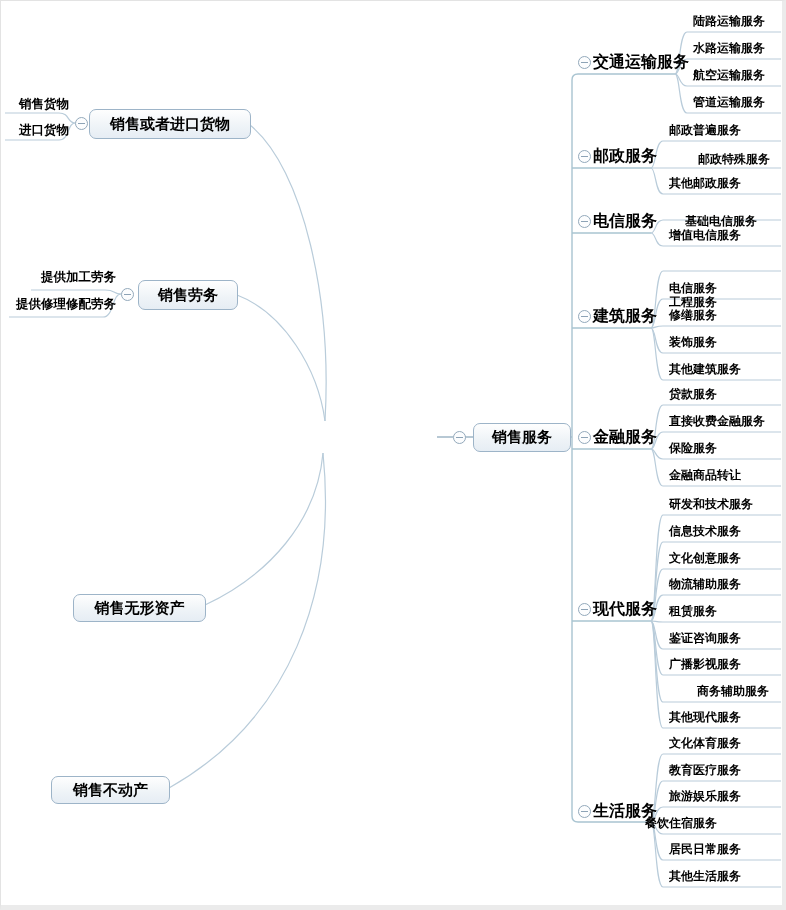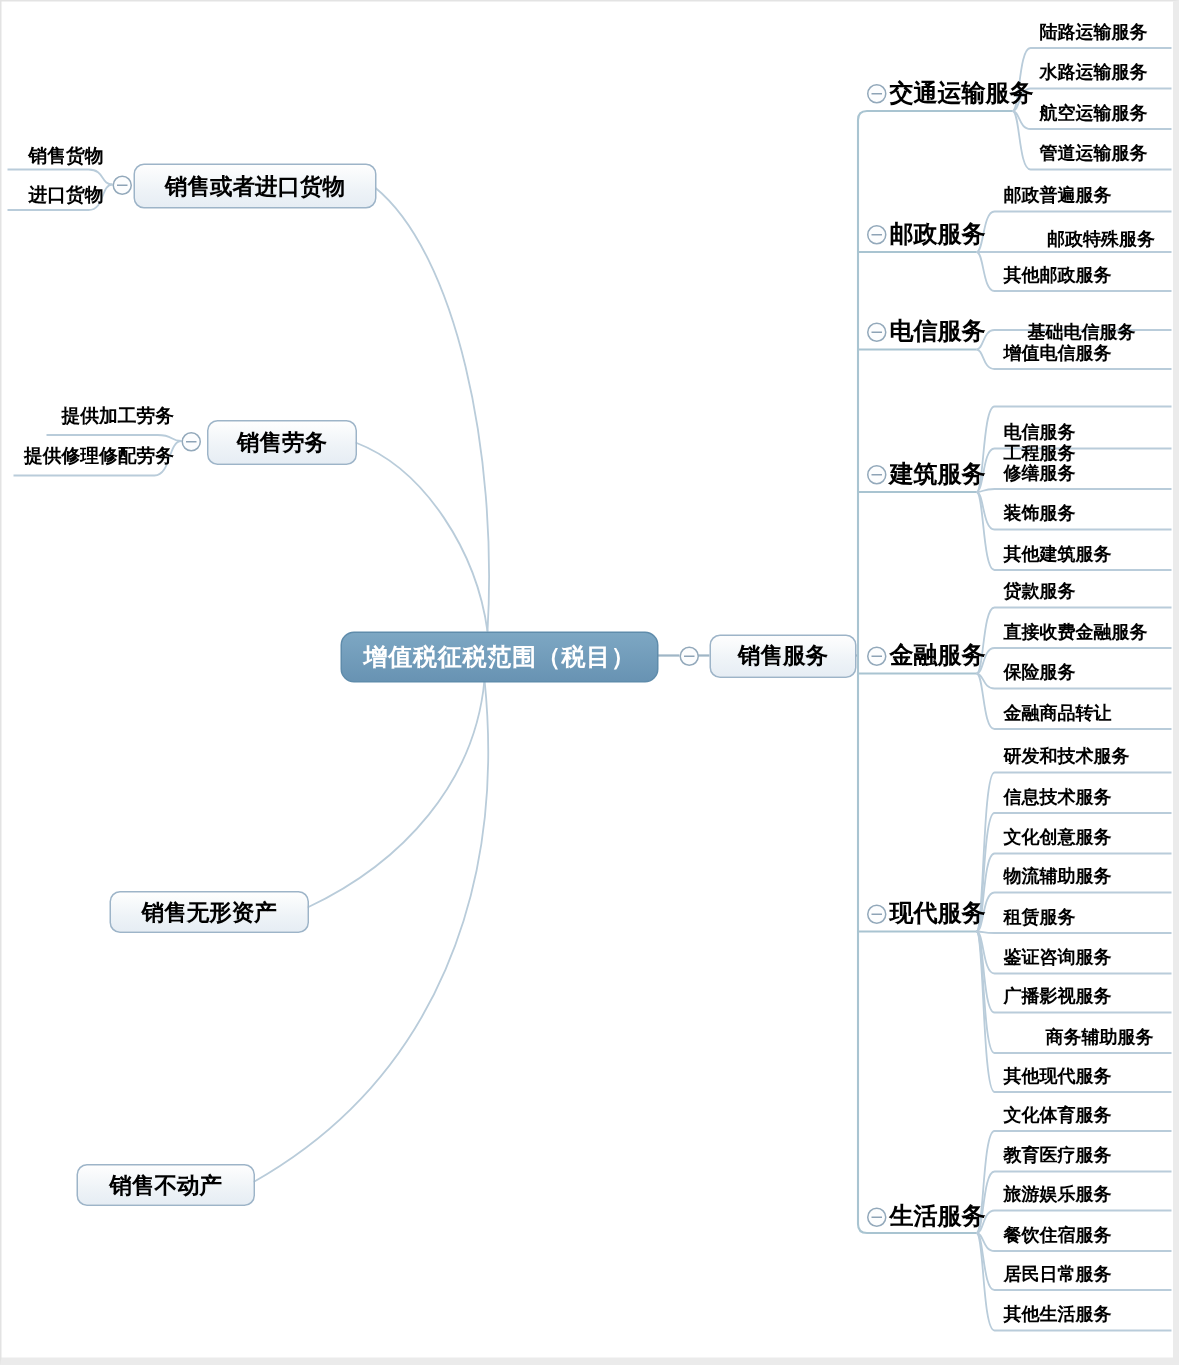--- a/index.html
+++ b/index.html
@@ -115,21 +115,20 @@
 
       <path d="M650,821 C655,821 654,753 662,753 H780"></path>
       <path d="M650,821 C655,821 654,780 662,780 H780"></path>
       <path d="M650,821 C655,821 654,806 662,806 H780"></path>
       <path d="M650,821 C655,821 654,833 662,833 H780"></path>
       <path d="M650,821 C655,821 654,859 662,859 H780"></path>
       <path d="M650,821 C655,821 654,886 662,886 H780"></path>
     </g>
   </svg>
 
-  <div class="central">增值税征税范围（税目）</div>
 
   <div class="lleaf" style="left:8px;top:93px;width:60px;">销售货物</div>
   <div class="lleaf" style="left:8px;top:119px;width:60px;">进口货物</div>
   <div class="collapse" style="left:74px;top:116px;"></div>
   <div class="box" style="left:88px;top:108px;width:160px;height:28px;">销售或者进口货物</div>
 
   <div class="lleaf" style="left:39px;top:266px;width:76px;">提供加工劳务</div>
   <div class="lleaf" style="left:14px;top:293px;width:101px;">提供修理修配劳务</div>
   <div class="collapse" style="left:120px;top:287px;"></div>
   <div class="box" style="left:137px;top:279px;width:98px;height:28px;">销售劳务</div>
@@ -185,17 +184,17 @@
   <div class="leaf" style="left:668px;top:573px;">物流辅助服务</div>
   <div class="leaf" style="left:668px;top:600px;">租赁服务</div>
   <div class="leaf" style="left:668px;top:627px;">鉴证咨询服务</div>
   <div class="leaf" style="left:668px;top:653px;">广播影视服务</div>
   <div class="leaf" style="left:668px;top:680px;padding-left:28px;">商务辅助服务</div>
   <div class="leaf" style="left:668px;top:706px;">其他现代服务</div>
 
   <div class="leaf" style="left:668px;top:732px;">文化体育服务</div>
   <div class="leaf" style="left:668px;top:759px;">教育医疗服务</div>
   <div class="leaf" style="left:668px;top:785px;">旅游娱乐服务</div>
-  <div class="leaf" style="left:668px;top:812px;">餐饮住宿服务</div>
+  <div class="leaf" style="left:644px;top:812px;">餐饮住宿服务</div>
   <div class="leaf" style="left:668px;top:838px;">居民日常服务</div>
   <div class="leaf" style="left:668px;top:865px;">其他生活服务</div>
 
 </div>
 
 </body></html>

